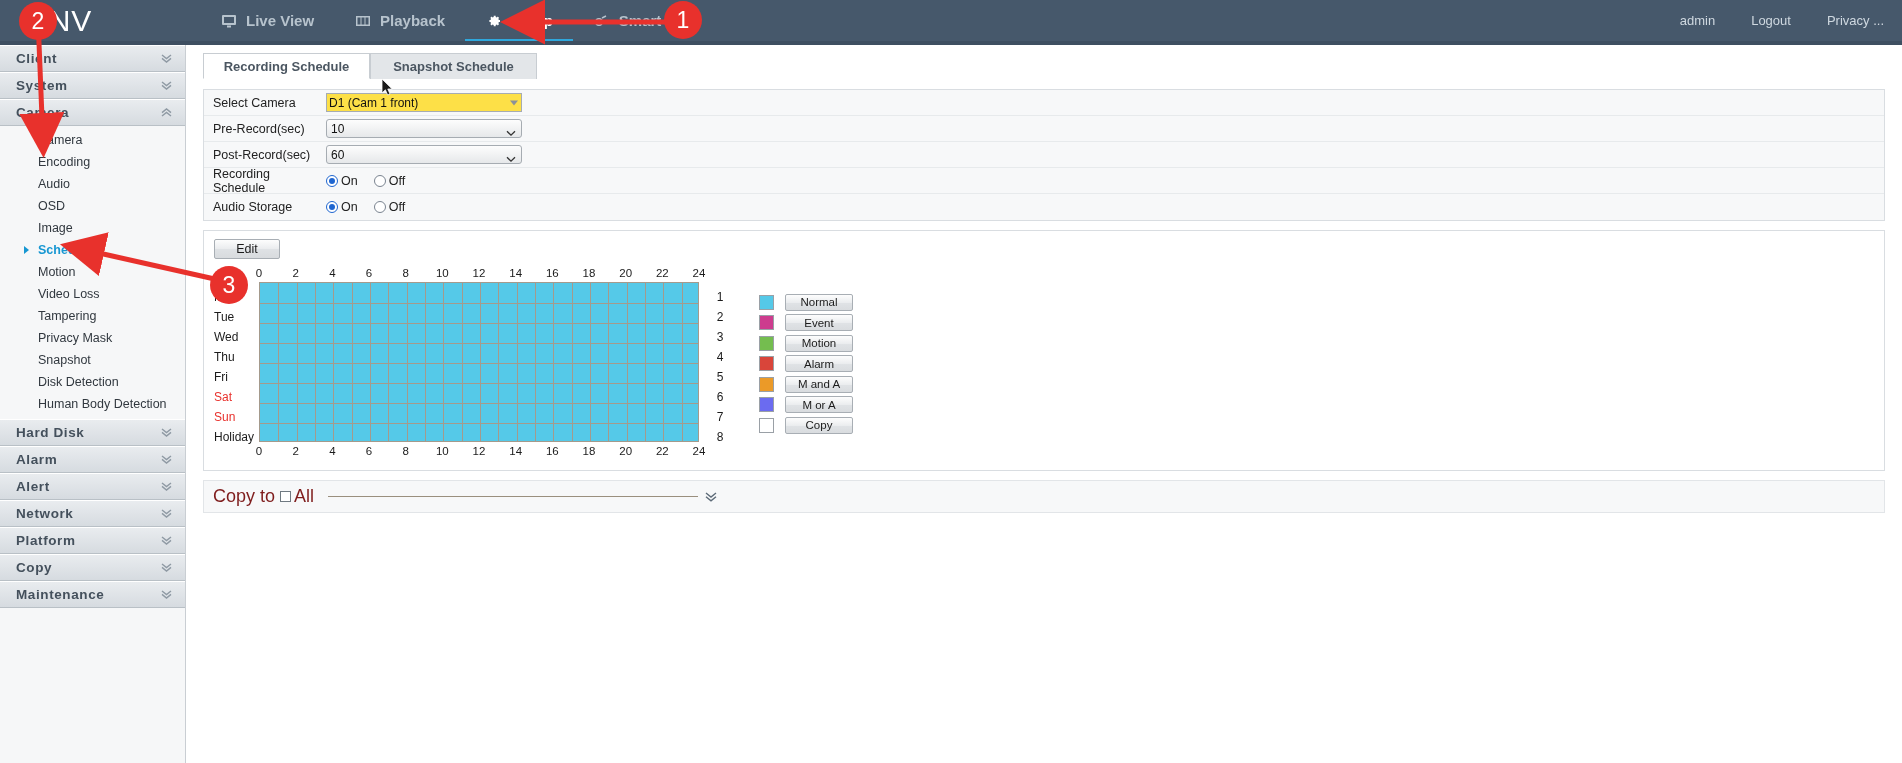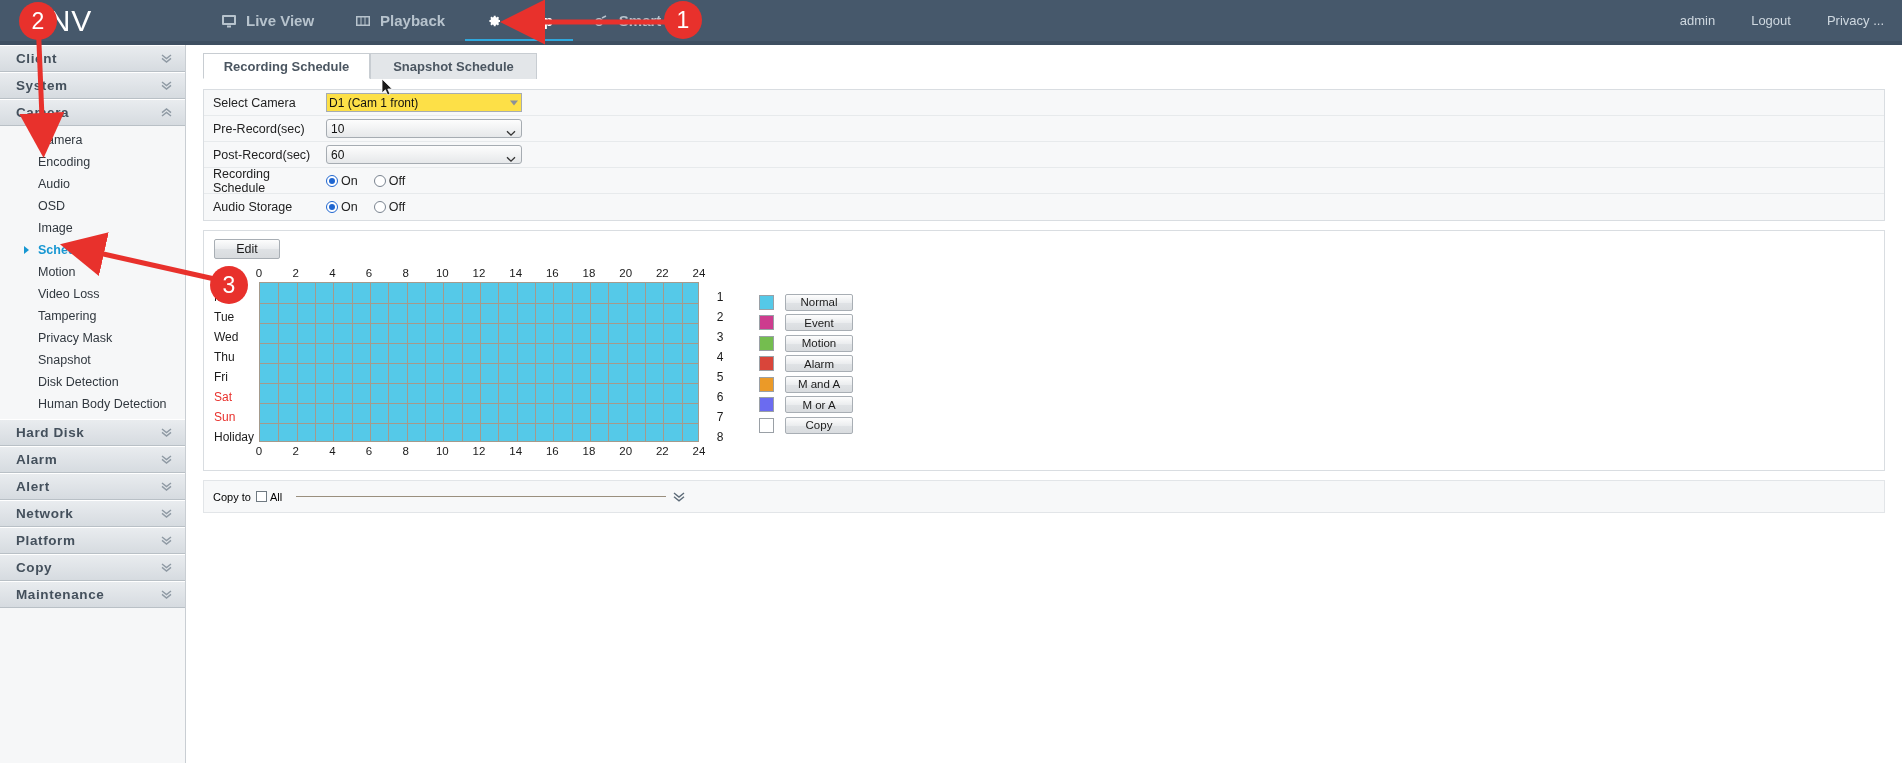--- a/index.html
+++ b/index.html
@@ -196,21 +196,21 @@
     border: 1px solid #a8aeb4; border-radius: 2px;
     display: flex; align-items: center; justify-content: center; cursor: pointer;
   }
 
   
   .copypanel {
     width: 1682px; margin-top: 9px; height: 33px;
     border: 1px solid #e2e5e8; background: #f7f8f9;
     display: flex; align-items: center; padding-left: 9px;
   }
-  .copypanel .txt { font-size: 11px; color: #000000; }
+  .copypanel .txt { font-size: 18px; color: #7f1d1d; }
   .cb {
     width: 11px; height: 11px; border: 1px solid #6f7981; background: #fff;
     margin: 0 3px 0 5px; cursor: pointer; display: inline-block;
   }
   .copyline {
     height: 1px; background: #9a8f7e; flex: 0 0 370px; margin-left: 14px;
   }
   .copychev { margin-left: 6px; color: #5d6b78; cursor: pointer; display: flex; }
 
   .saverow { margin-top: 12px; }

